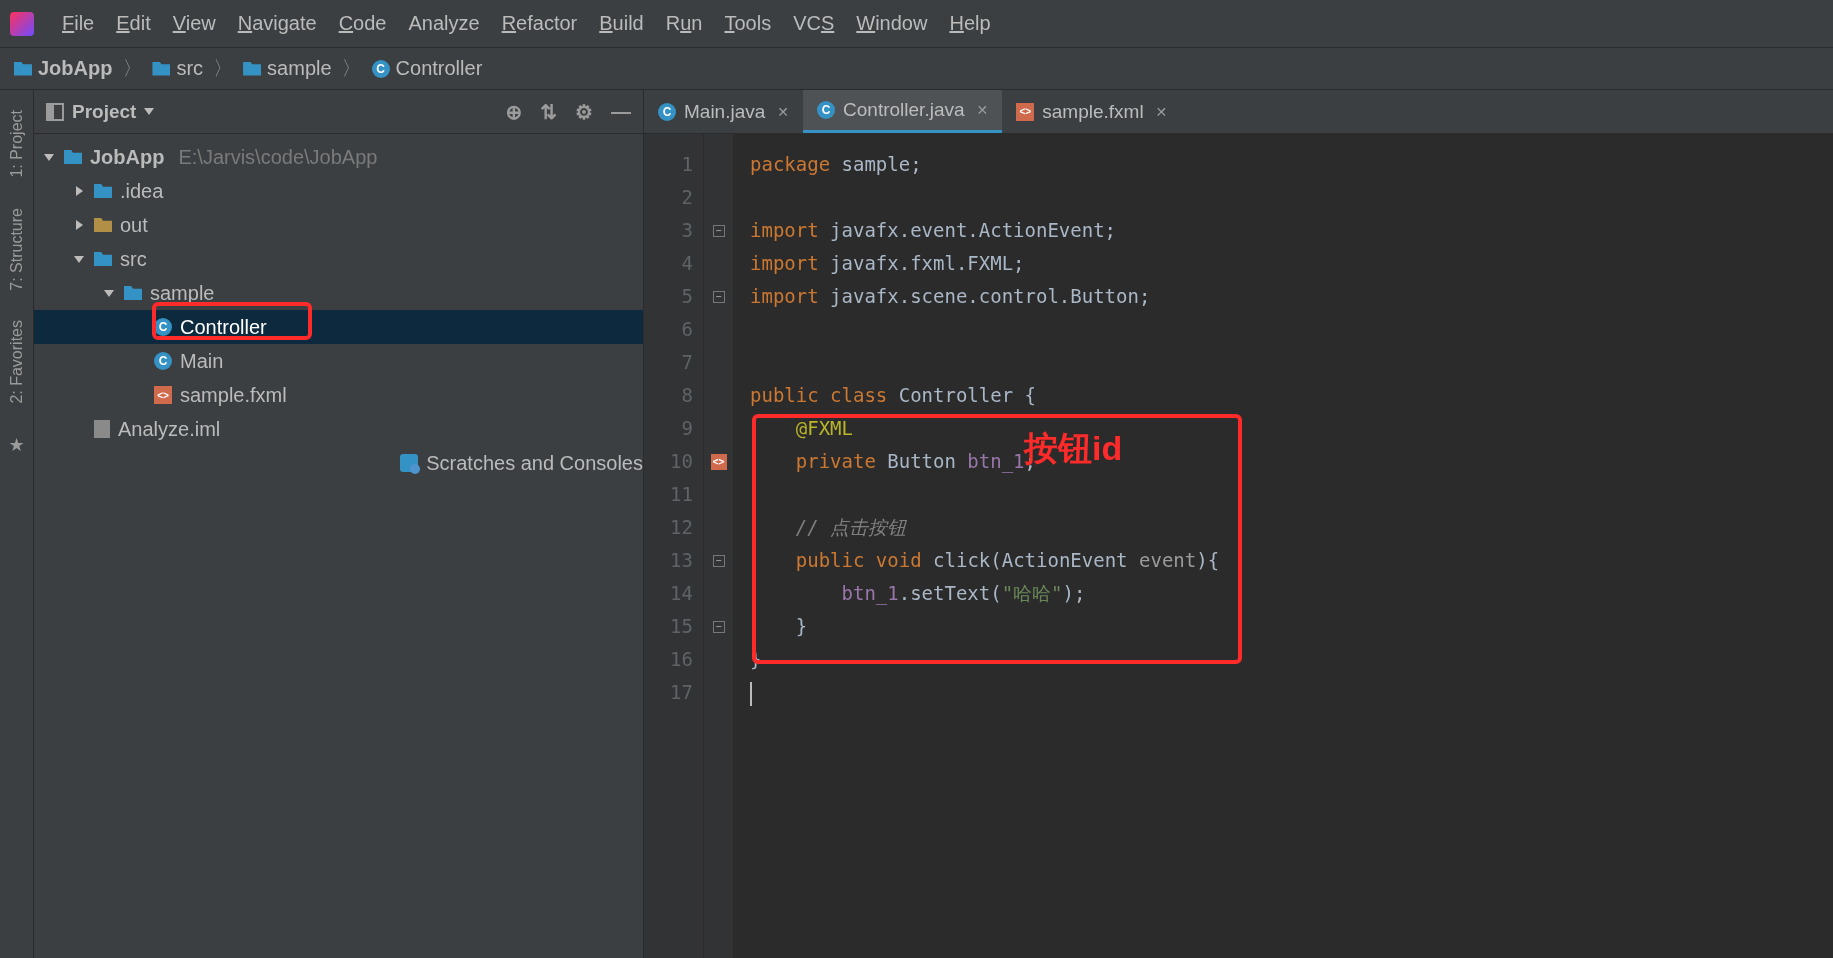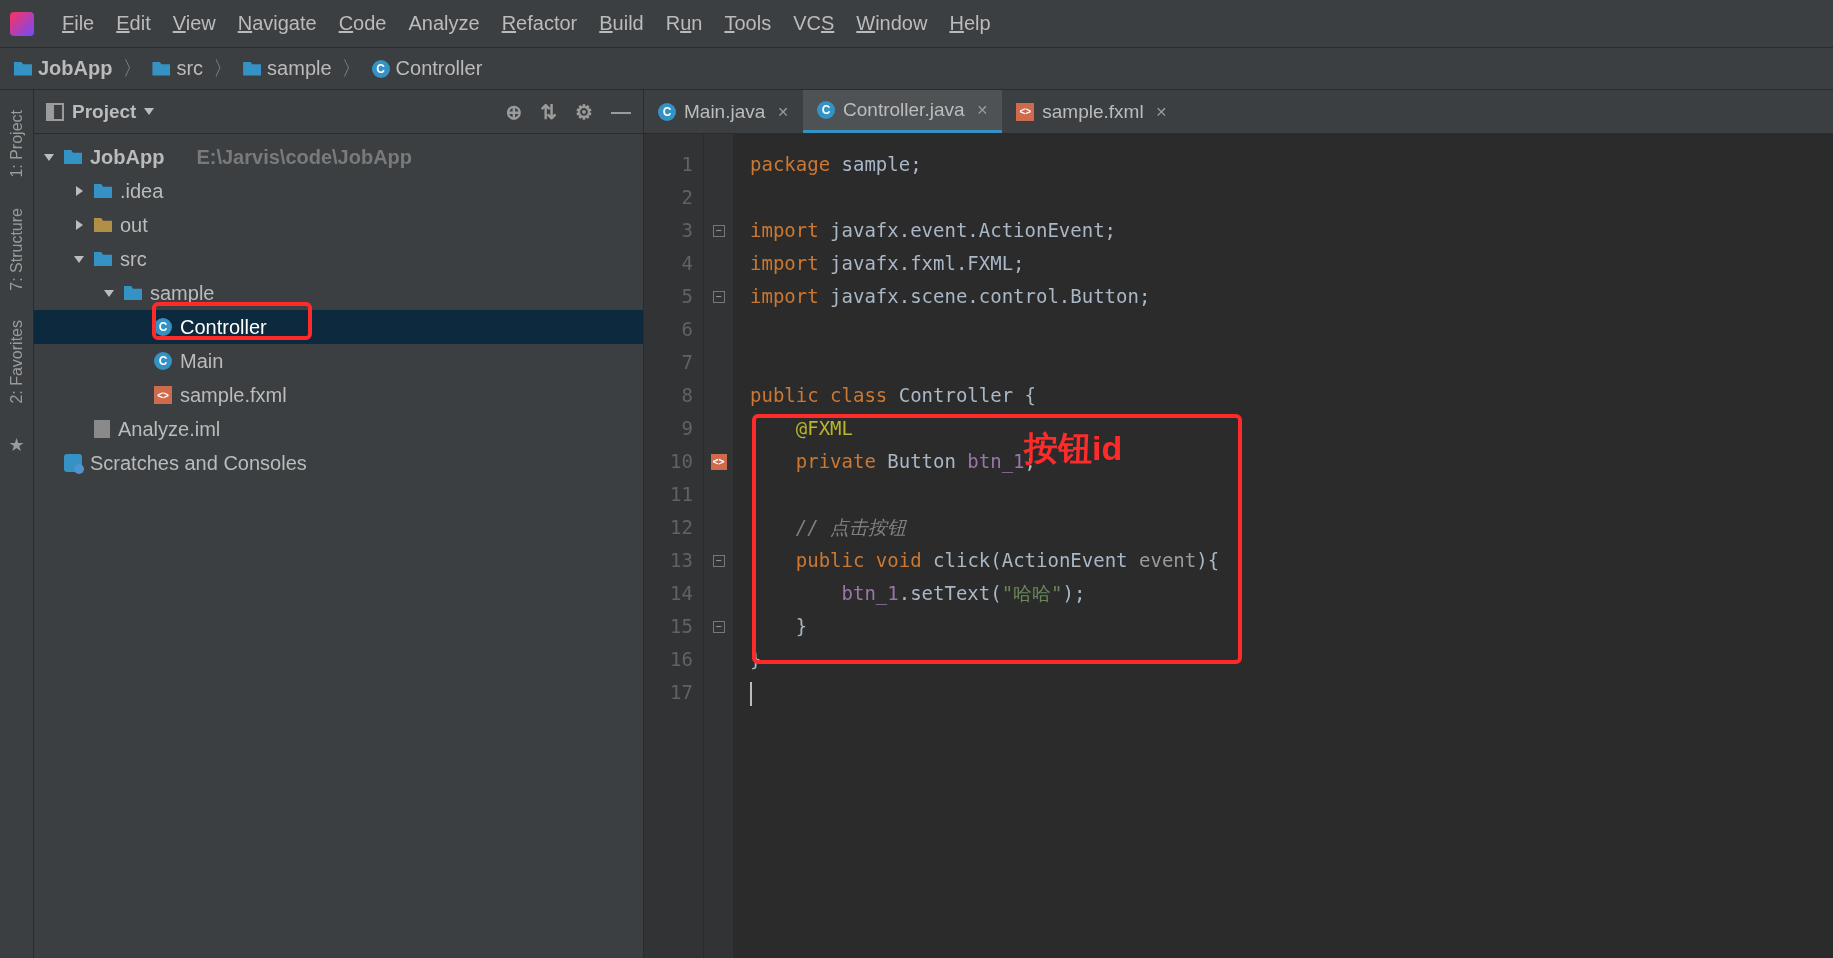--- a/index.html
+++ b/index.html
@@ -95,21 +95,21 @@
   .proj-icon::before{content:"";display:block;width:6px;height:100%;background:#9b9b9b;}
   .chev-down{display:inline-block;border-left:5px solid transparent;border-right:5px solid transparent;border-top:7px solid #bcbcbc;}
 
   .tree { padding: 6px 0; font-size:20px;}
   .tree-row { display:flex; align-items:center; height:34px; cursor:pointer; gap:8px; padding-left:8px; white-space:nowrap;}
   .tree-row .arrow { width:14px; display:inline-flex; justify-content:center;}
   .arrow.open::before{content:"";border-left:5px solid transparent;border-right:5px solid transparent;border-top:7px solid #bcbcbc;display:inline-block;}
   .arrow.closed::before{content:"";border-top:5px solid transparent;border-bottom:5px solid transparent;border-left:7px solid #bcbcbc;display:inline-block;}
   .arrow.none::before{content:"";}
   .tree-row.selected{ background:#0d293e; color:#fff;}
-  .tree-row .dim { color:#7a7a7a; margin-left:24px;font-weight:bold;}
+  .tree-row .dim { color:#7a7a7a; margin-left:6px;}
   .red-box { position:absolute; border:4px solid #ff2b2b; border-radius:6px; pointer-events:none;}
 
   
   .editor-area { flex:1; display:flex; flex-direction:column; background:#2b2b2b; position:relative;}
   .tabbar { display:flex; height:44px; background:#3c3f41; border-bottom:1px solid #2b2b2b; align-items:stretch;}
   .etab { display:flex; align-items:center; gap:8px; padding:0 14px; color:#bcbcbc; cursor:pointer; font-size:19px;}
   .etab.active { background:#4e5254; border-bottom:3px solid #3592c4;}
   .etab .close{ color:#9b9b9b; font-size:14px; margin-left:4px;}
 
   .code-scroll{ flex:1; display:flex; font-family: "Consolas","Menlo",monospace; font-size:19px; line-height:33px; position:relative;}
@@ -240,21 +240,21 @@
         <div class="tree-row" style="padding-left: 98px;">
           <span class="arrow none"></span>
           <span class="ico-fxml"></span>
           <span>sample.fxml</span>
         </div>
         <div class="tree-row" style="padding-left: 38px;">
           <span class="arrow none"></span>
           <span style="width:16px;height:18px;background:#8a8a8a;display:inline-block;"></span>
           <span>Analyze.iml</span>
         </div>
-        <div class="tree-row" style="padding-left: 8px;">
+        <div class="tree-row" style="padding-left: 8px; justify-content: flex-end;">
           <span class="arrow none"></span>
           <span class="ico-scratch"></span>
           <span>Scratches and Consoles</span>
         </div>
       </div>
   </div>
 
   <div class="editor-area">
     <div class="tabbar" id="tabbar">
         <div class="etab">

